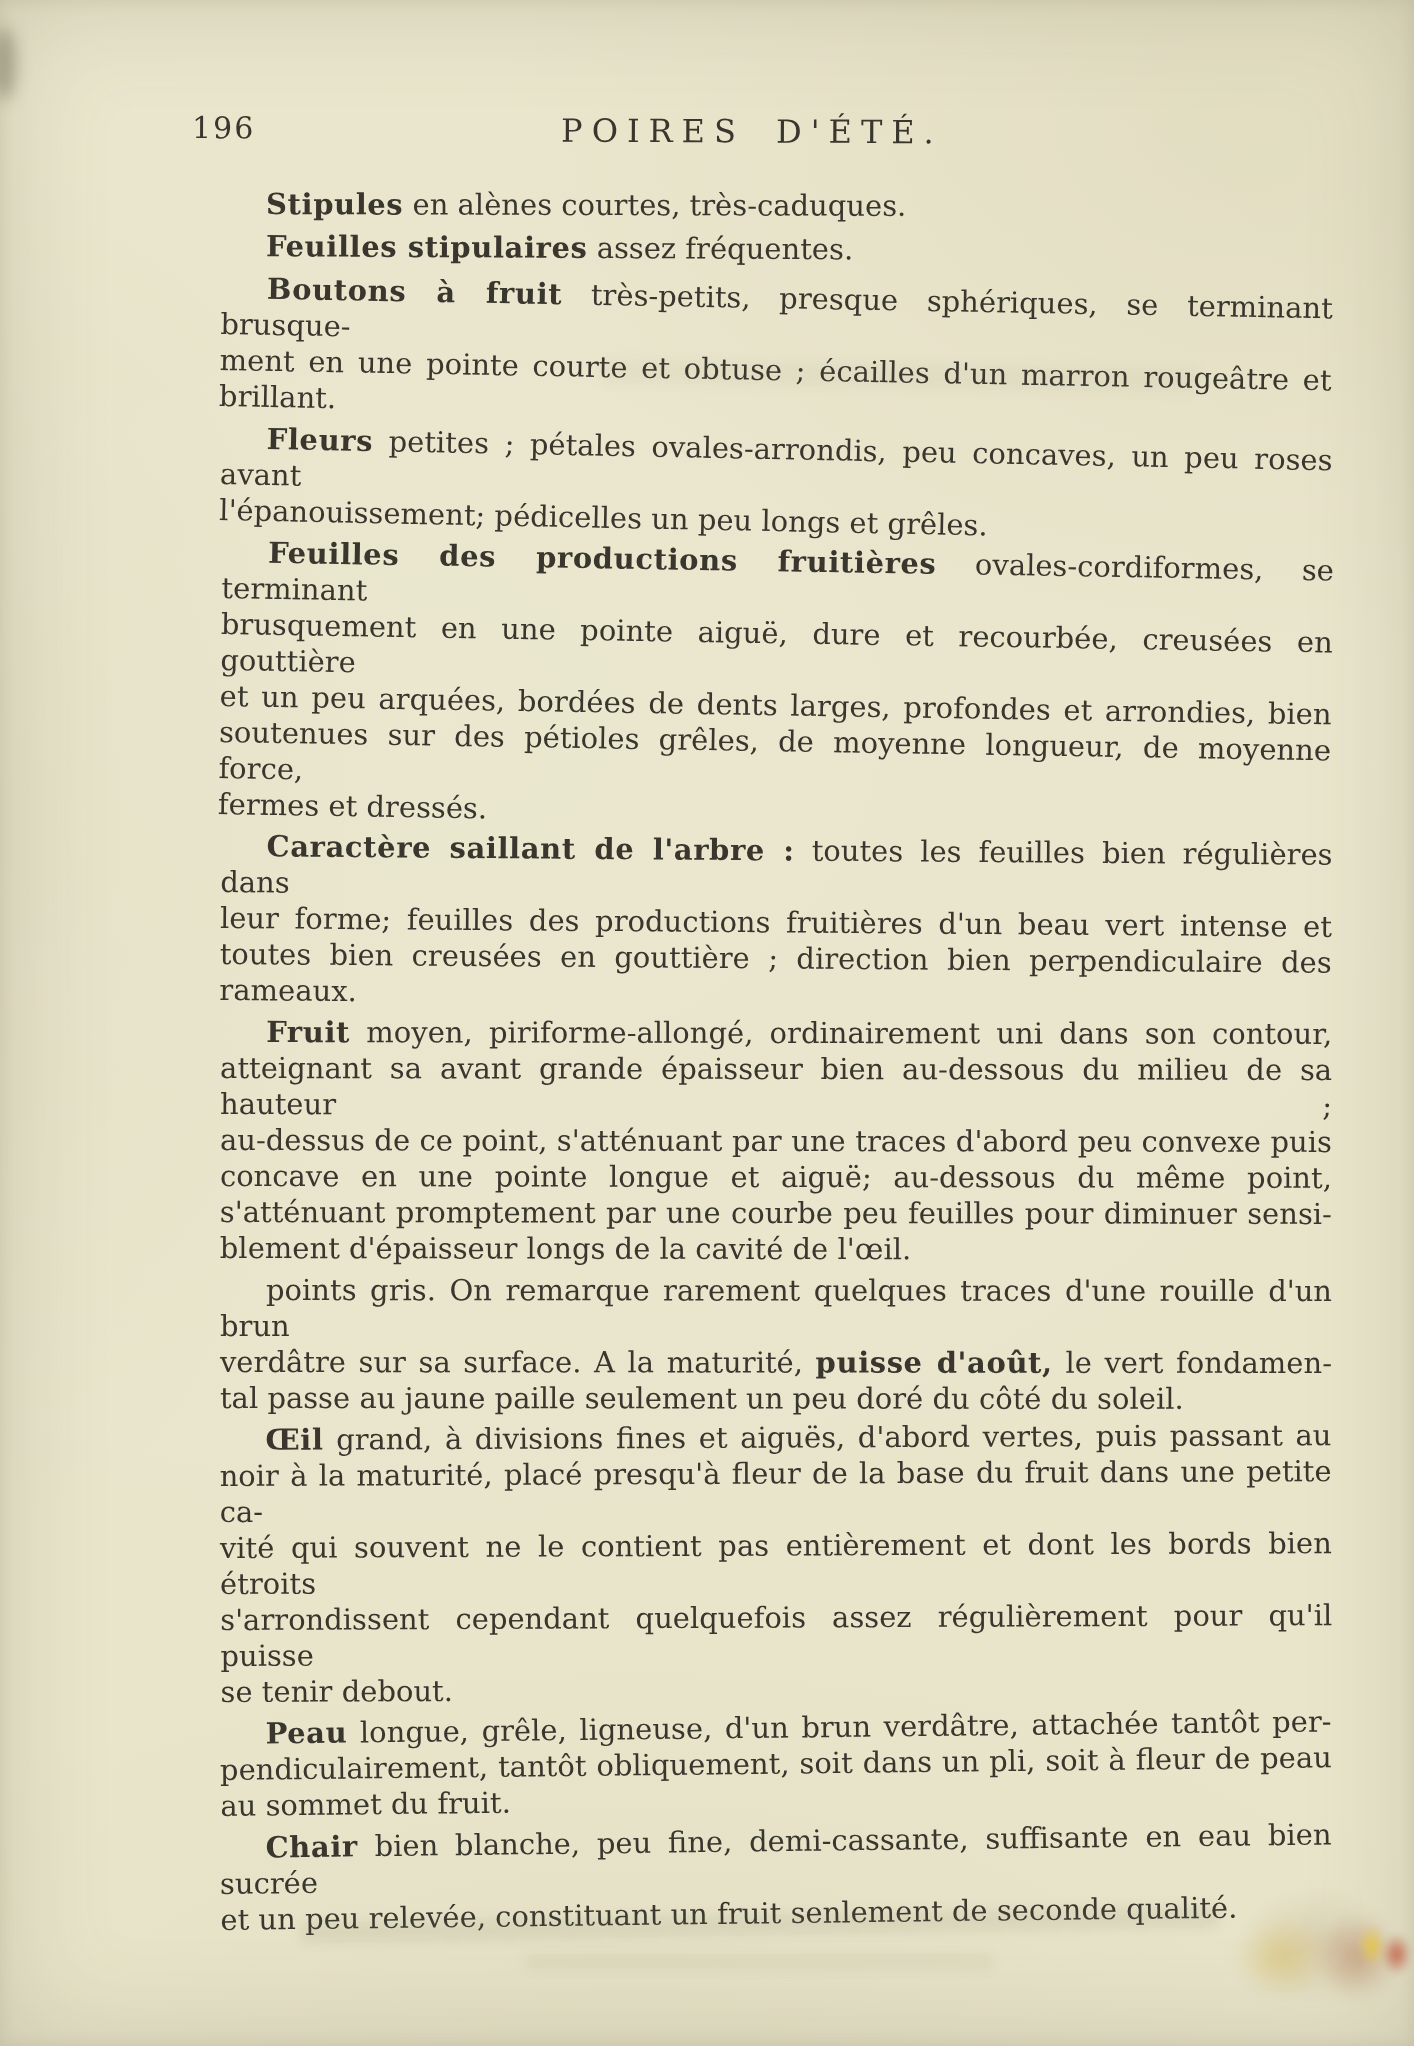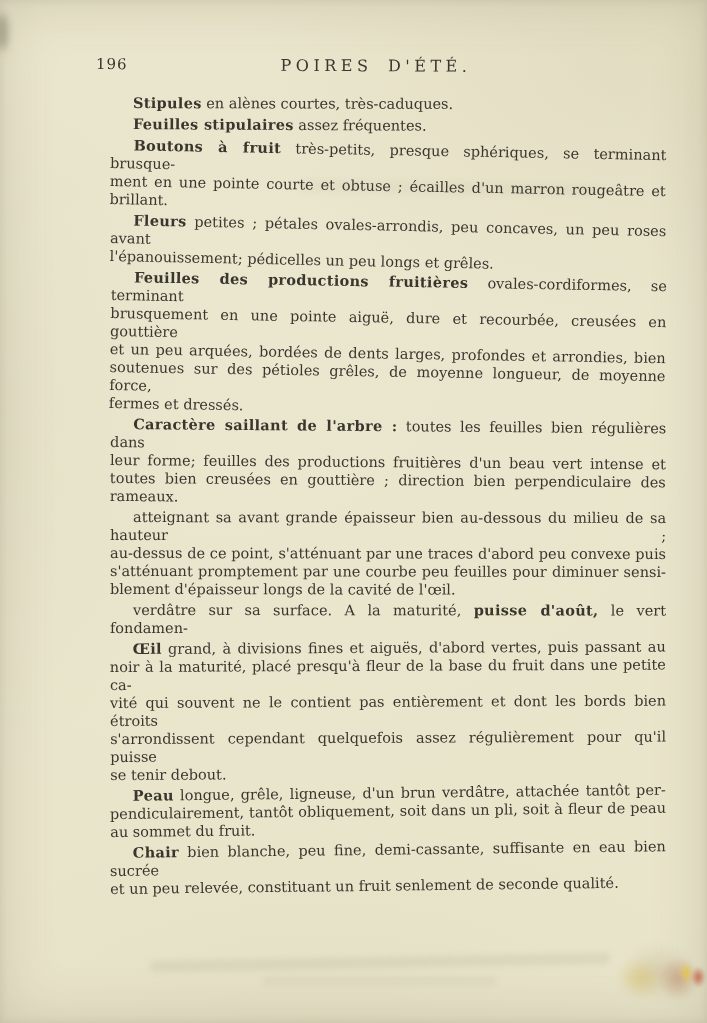--- a/index.html
+++ b/index.html
@@ -121,27 +121,31 @@
         <div class="line">soutenues sur des pétioles grêles, de moyenne longueur, de moyenne force,</div>
         <div class="line last">fermes et dressés.</div>
       </div>
       <div class="para">
         <div class="line"><b>Caractère saillant de l'arbre :</b> toutes les feuilles bien régulières dans</div>
         <div class="line">leur forme; feuilles des productions fruitières d'un beau vert intense et</div>
         <div class="line">toutes bien creusées en gouttière ; direction bien perpendiculaire des</div>
         <div class="line last">rameaux.</div>
       </div>
       <div class="para">
+        <div class="line"><b>Fruit</b> moyen, piriforme-allongé, ordinairement uni dans son contour,</div>
         <div class="line">atteignant sa avant grande épaisseur bien au-dessous du milieu de sa hauteur ;</div>
         <div class="line">au-dessus de ce point, s'atténuant par une traces d'abord peu convexe puis</div>
+        <div class="line">concave en une pointe longue et aiguë; au-dessous du même point,</div>
         <div class="line">s'atténuant promptement par une courbe peu feuilles pour diminuer sensi-</div>
         <div class="line last">blement d'épaisseur longs de la cavité de l'œil.</div>
       </div>
       <div class="para">
+        <div class="line">points gris. On remarque rarement quelques traces d'une rouille d'un brun</div>
         <div class="line">verdâtre sur sa surface. A la maturité, <b>puisse d'août,</b> le vert fondamen-</div>
+        <div class="line last">tal passe au jaune paille seulement un peu doré du côté du soleil.</div>
       </div>
       <div class="para">
         <div class="line"><b>Œil</b> grand, à divisions fines et aiguës, d'abord vertes, puis passant au</div>
         <div class="line">noir à la maturité, placé presqu'à fleur de la base du fruit dans une petite ca-</div>
         <div class="line">vité qui souvent ne le contient pas entièrement et dont les bords bien étroits</div>
         <div class="line">s'arrondissent cependant quelquefois assez régulièrement pour qu'il puisse</div>
         <div class="line last">se tenir debout.</div>
       </div>
       <div class="para">
         <div class="line"><b>Peau</b> longue, grêle, ligneuse, d'un brun verdâtre, attachée tantôt per-</div>

